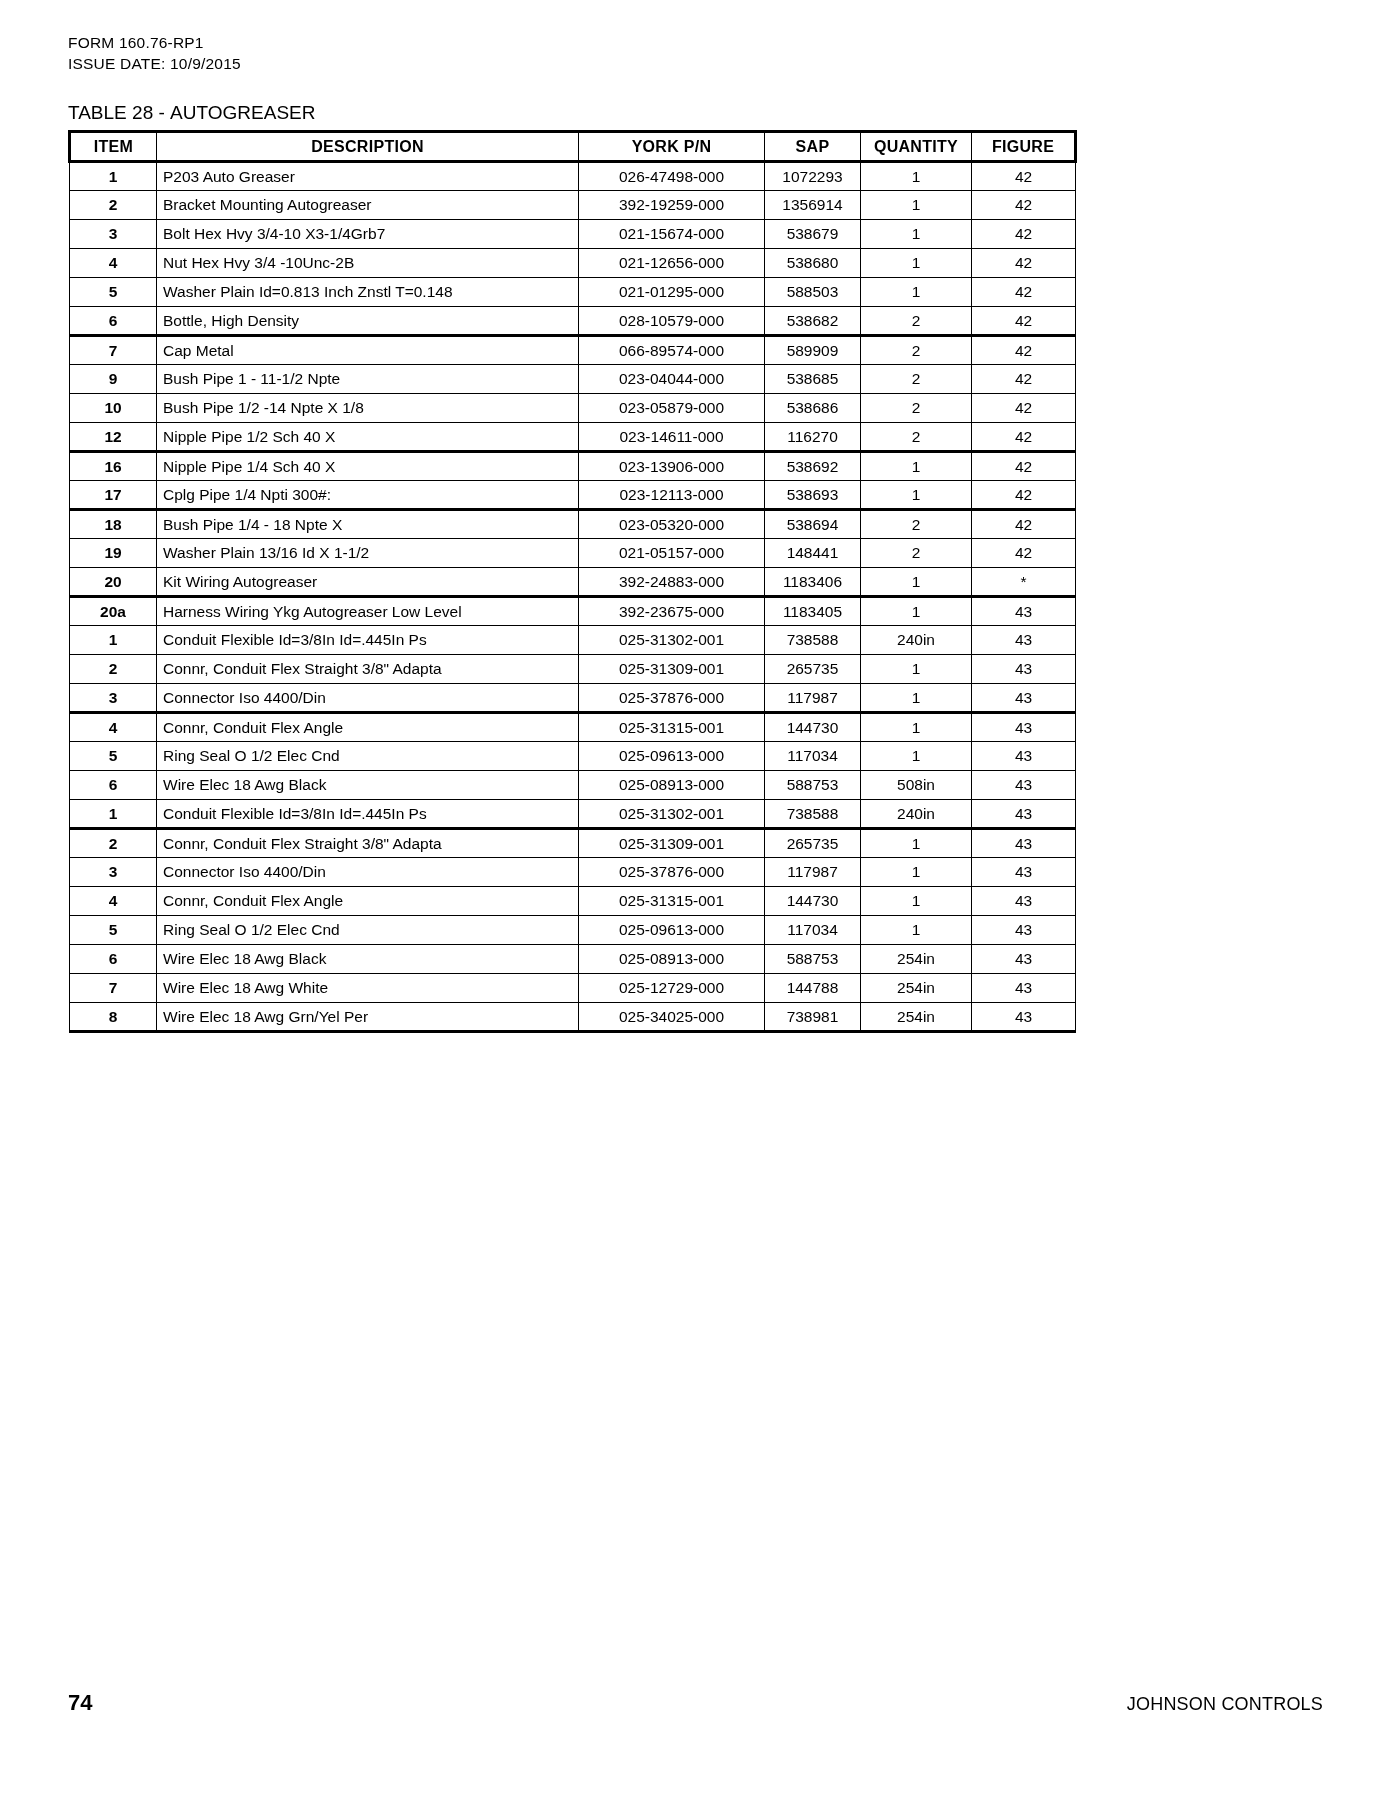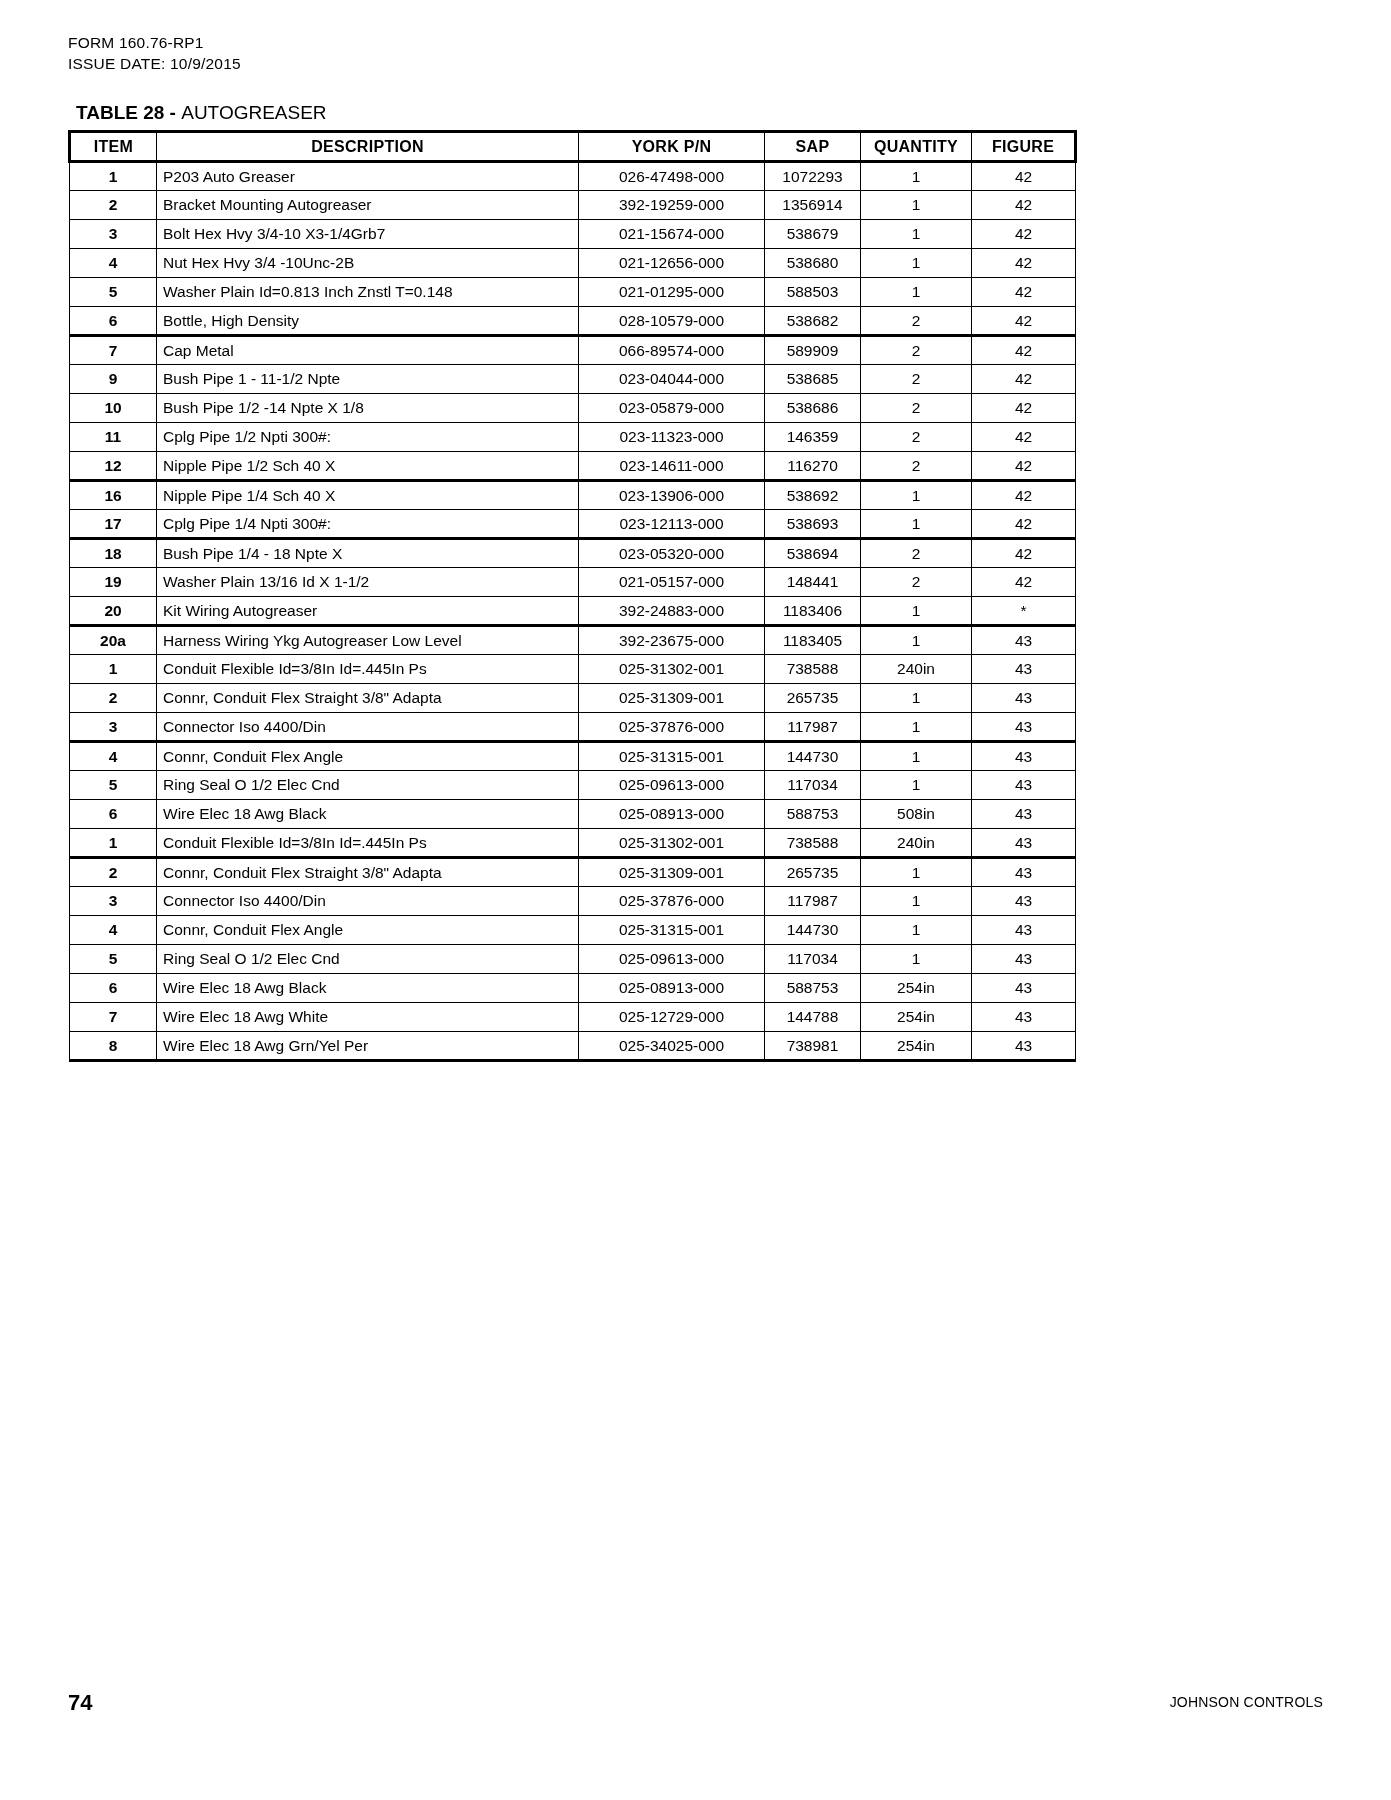--- a/index.html
+++ b/index.html
@@ -32,21 +32,21 @@
   .header-line { white-space: nowrap; }
 
   .table-title {
     position: absolute;
     left: 68px;
     top: 101px;
     font-size: 19px;
     line-height: 24px;
     white-space: nowrap;
   }
-  .table-title .bold { font-weight: bold; margin-left: 8px; }
+  .table-title .bold { font-weight: normal; }
 
   .parts-table-wrap {
     position: absolute;
     left: 68px;
     top: 130px;
     width: 1006px;
   }
   table.parts {
     border-collapse: collapse;
     width: 1006px;
@@ -106,21 +106,21 @@
     position: absolute;
     left: 68px;
     top: 0;
     font-size: 22px;
     font-weight: bold;
   }
   .company {
     position: absolute;
     right: 68px;
     top: 4px;
-    font-size: 14px;
+    font-size: 18px;
     letter-spacing: 0.2px;
   }
 </style>
 </head>
 <body>
 
 <div class="page">
 
   <div class="header-block">
     <div class="header-line">FORM 160.76-RP1</div>
@@ -218,28 +218,20 @@
           </tr>
           <tr>
             <td class="c-item-cell">10</td>
             <td class="c-desc-cell">Bush Pipe 1/2 -14 Npte X 1/8</td>
             <td class="c-york-cell">023-05879-000</td>
             <td class="c-sap-cell">538686</td>
             <td class="c-qty-cell">2</td>
             <td class="c-fig-cell">42</td>
           </tr>
           <tr>
-            <td class="c-item-cell">11</td>
-            <td class="c-desc-cell">Cplg Pipe 1/2 Npti 300#:</td>
-            <td class="c-york-cell">023-11323-000</td>
-            <td class="c-sap-cell">146359</td>
-            <td class="c-qty-cell">2</td>
-            <td class="c-fig-cell">42</td>
-          </tr>
-          <tr>
             <td class="c-item-cell">12</td>
             <td class="c-desc-cell">Nipple Pipe 1/2 Sch 40 X</td>
             <td class="c-york-cell">023-14611-000</td>
             <td class="c-sap-cell">116270</td>
             <td class="c-qty-cell">2</td>
             <td class="c-fig-cell">42</td>
           </tr>
           <tr class="group-start">
             <td class="c-item-cell">16</td>
             <td class="c-desc-cell">Nipple Pipe 1/4 Sch 40 X</td>

